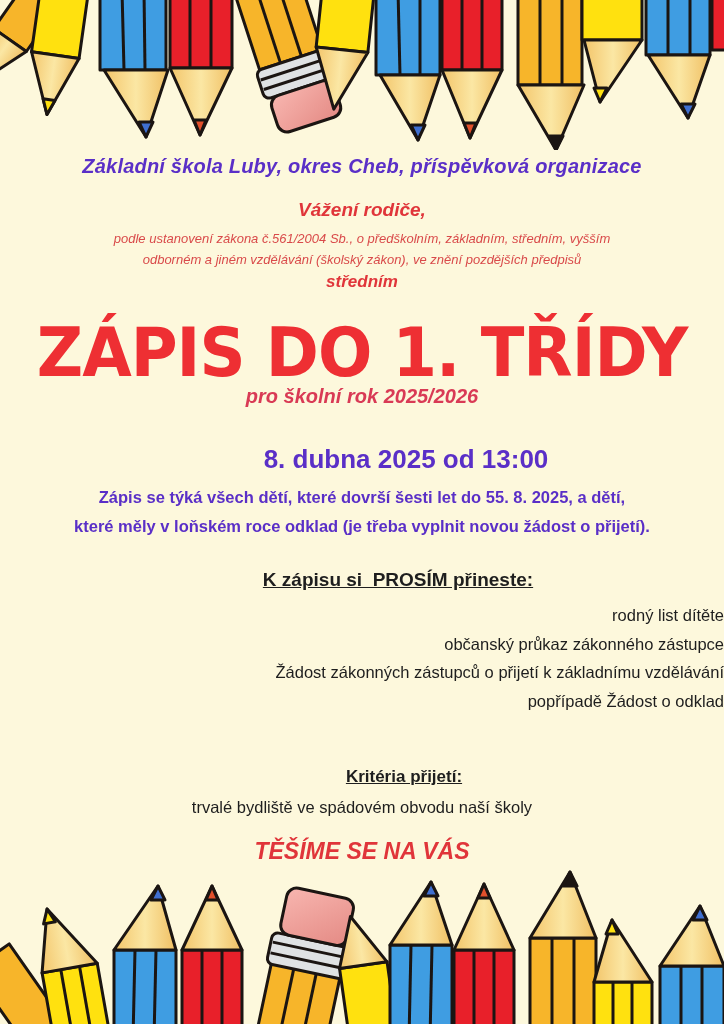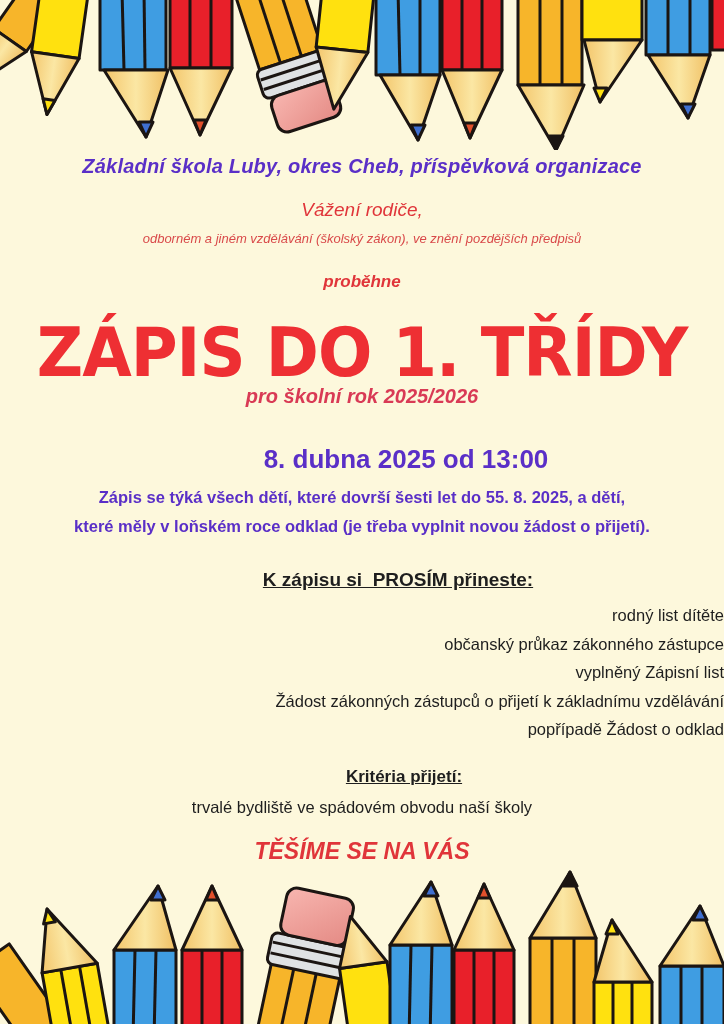--- a/index.html
+++ b/index.html
@@ -2,21 +2,21 @@
 <html><head>
 <meta charset="utf-8">
 <style>
   html, body { margin:0; padding:0; }
   body { width:724px; height:1024px; background:#fdf8dc; position:relative; overflow:hidden; font-family:"Liberation Sans", sans-serif; }
   .pencils { position:absolute; left:0; width:724px; }
   .pencils.top { top:0; height:150px; }
   .pencils.bottom { top:870px; height:154px; }
   .content { position:absolute; left:0; width:724px; text-align:center; }
   .school { top:155px; font-size:20px; font-weight:bold; font-style:italic; color:#5a2fc7; letter-spacing:0.2px; }
-  .greeting { top:199px; font-size:19px; font-weight:normal; font-style:italic; color:#e0353a; }
+  .greeting { top:199px; font-size:19px; font-weight:bold; font-style:italic; color:#e0353a; }
   .law { top:228px; font-size:13px; font-style:italic; color:#d94a4a; line-height:21px; }
   .proběhne { top:272px; font-size:17px; font-weight:bold; font-style:italic; color:#e0353a; }
   .title { top:318px; font-family:"DejaVu Sans", sans-serif; font-size:64px; font-weight:bold; color:#ee2f33; letter-spacing:-1px; transform:scaleY(1.05); line-height:70px; }
   .subtitle { top:385px; left:0; font-size:20px; font-weight:bold; font-style:italic; color:#d93a55; }
   .date { top:444px; font-size:26px; font-weight:bold; color:#5a2fc7;padding-left:44px; }
   .desc { top:483px; font-size:16.5px; font-weight:bold; color:#5a2fc7; line-height:29px; }
   .bring-head { top:569px; font-size:19px; font-weight:bold; color:#1e1e1e; text-decoration:underline; }
   .list { top:601px; font-size:16.5px; color:#1e1e1e; line-height:28.6px; }
   .crit-head { top:767px; font-size:17px; font-weight:bold; color:#1e1e1e; text-decoration:underline;margin-left:42px; }
   .crit { top:798px; font-size:16.5px; color:#1e1e1e; }
@@ -120,35 +120,35 @@
       <path d="M681 104 L688 118 L695 104 Z" fill="#3f6fd0"></path>
     </g>
 
     <rect x="712" y="-10" width="30" height="60" fill="#e8202a"></rect>
   </g>
 </svg>
 
 <div class="content school">Základní škola Luby, okres Cheb, příspěvková organizace</div>
 <div class="content greeting">Vážení rodiče,</div>
 <div class="content law">
+  <div>podle ustanovení zákona č.561/2004 Sb., o předškolním, základním, středním, vyšším</div>
   <div>odborném a jiném vzdělávání (školský zákon), ve znění pozdějších předpisů</div>
 </div>
-<div class="content proběhne">proběhne</div>
+<div class="content proběhne">středním</div>
 <div class="content title">ZÁPIS DO 1. TŘÍDY</div>
 <div class="content subtitle">pro školní rok 2025/2026</div>
 <div class="content date">8. dubna 2025 od 13:00</div>
 <div class="content desc">
   <div>Zápis se týká všech dětí, které dovrší šesti let do 55. 8. 2025, a dětí,</div>
   <div>které měly v loňském roce odklad (je třeba vyplnit novou žádost o přijetí).</div>
 </div>
 <div class="content bring-head" style="white-space:pre;padding-left:36px;">K zápisu si  PROSÍM přineste:</div>
 <div class="content list">
   <div>rodný list dítěte</div>
   <div>občanský průkaz zákonného zástupce</div>
-  <div>vyplněný Zápisní list</div>
   <div>Žádost zákonných zástupců o přijetí k základnímu vzdělávání</div>
   <div>popřípadě Žádost o odklad</div>
 </div>
 <div class="content crit-head">Kritéria přijetí:</div>
 <div class="content crit">trvalé bydliště ve spádovém obvodu naší školy</div>
 <div class="content bye">TĚŠÍME SE NA VÁS</div>
 
 <svg class="pencils bottom" viewBox="0 0 724 154" xmlns="http://www.w3.org/2000/svg">
   <g stroke="#1b1512" stroke-width="3" stroke-linejoin="round">
 

